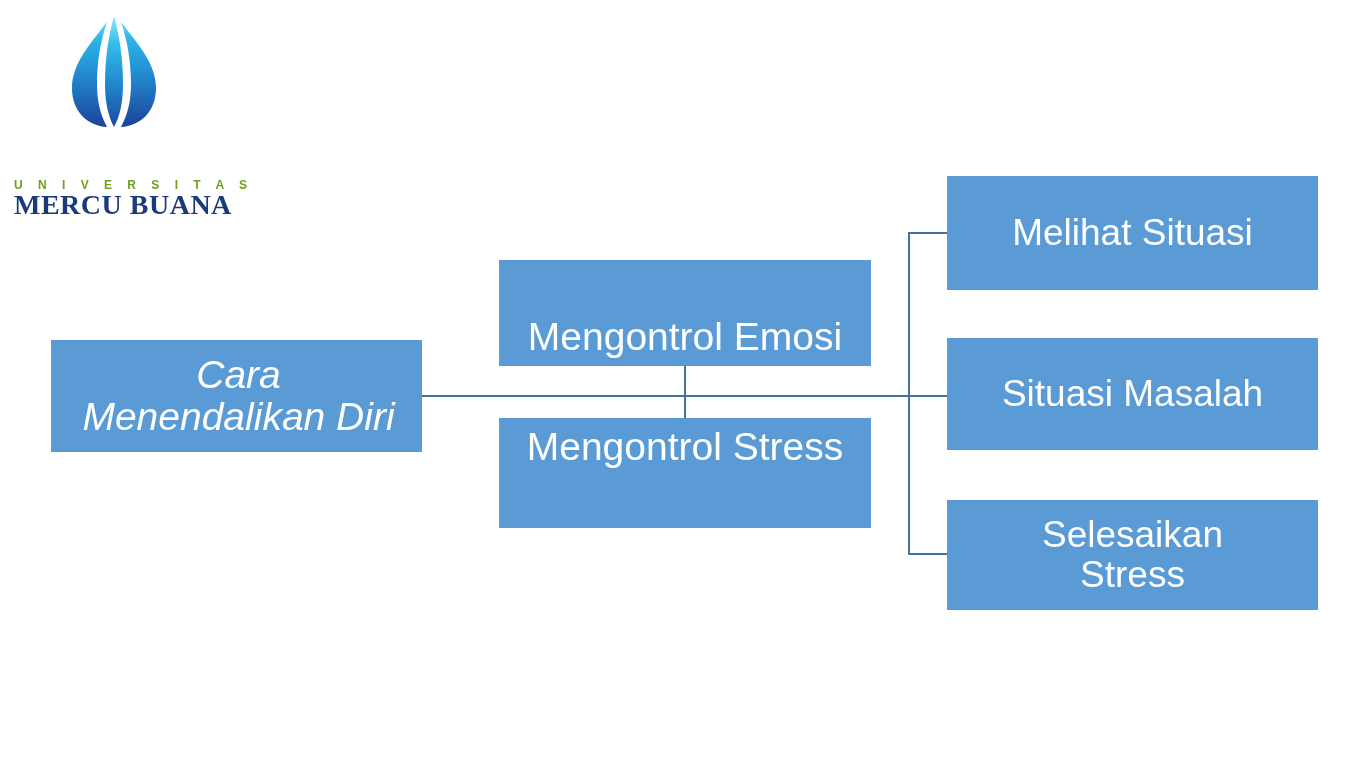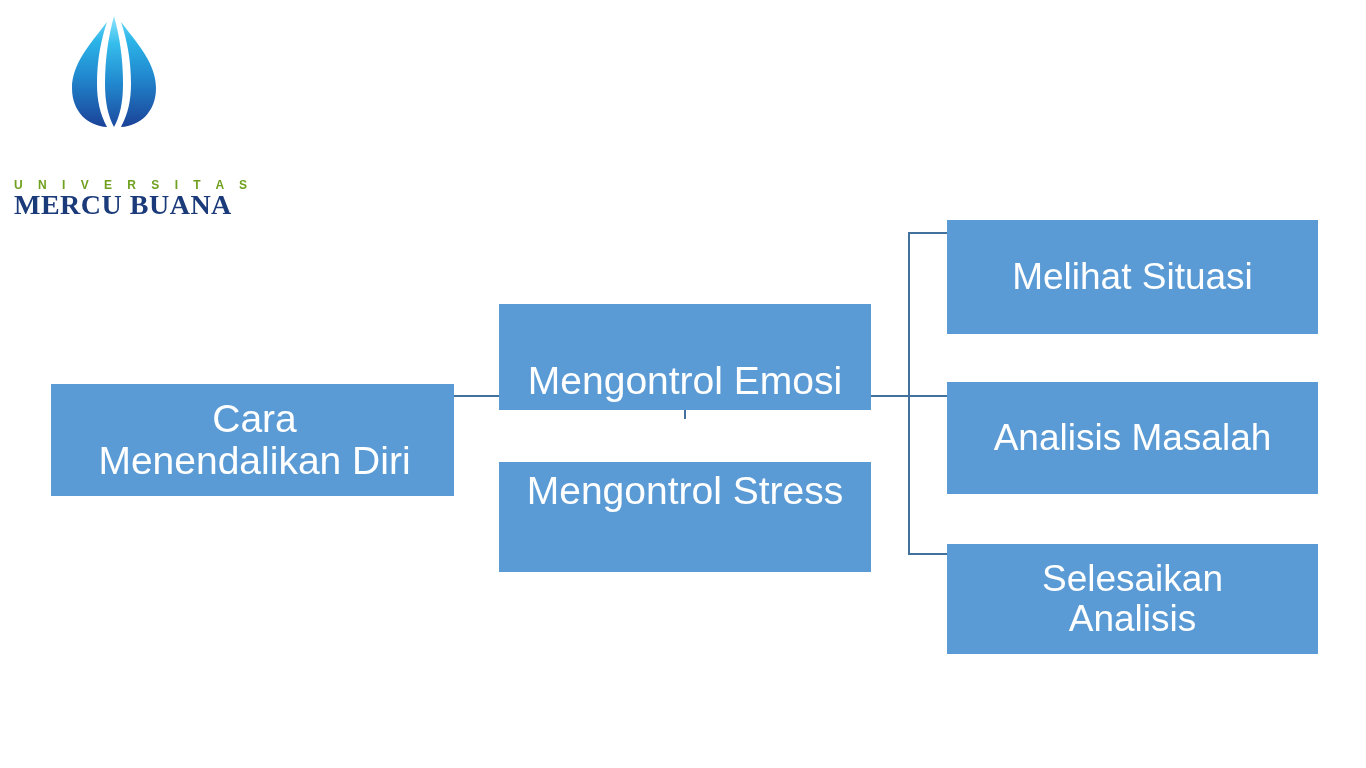--- a/index.html
+++ b/index.html
@@ -75,36 +75,36 @@
     background: #5B9BD5;
     color: #ffffff;
     display: flex;
     align-items: center;
     justify-content: center;
     text-align: center;
     font-family: "Liberation Sans", "DejaVu Sans", sans-serif;
     font-weight: 400;
     line-height: 1.08;
     box-sizing: border-box;
-    margin-top: 44px;
   }
   .node-text {
     display: block;
     width: 100%;
     white-space: pre-line;
   }
 
   
   #node-root {
     left: 51px;
     top: 340px;
-    width: 403px;
+    width: 371px;
     height: 112px;
     font-size: 39px;
     overflow: visible;
+    font-style: italic;
   }
   #node-root .node-text {
     position: relative;
     width: 385px;
     left: 2px;
   }
 
   
   #node-emosi {
     left: 499px;
@@ -243,21 +243,21 @@
 
   <div class="node" id="node-stress">
     <span class="node-text">Mengontrol Stress</span>
   </div>
 
   <div class="node" id="node-situasi">
     <span class="node-text">Melihat Situasi</span>
   </div>
 
   <div class="node" id="node-analisis">
-    <span class="node-text">Analisis Masalah</span>
+    <span class="node-text">Situasi Masalah</span>
   </div>
 
   <div class="node" id="node-selesaikan">
     <span class="node-text">Selesaikan
-Analisis</span>
+Stress</span>
   </div>
 
 </div>
 
 </body></html>

